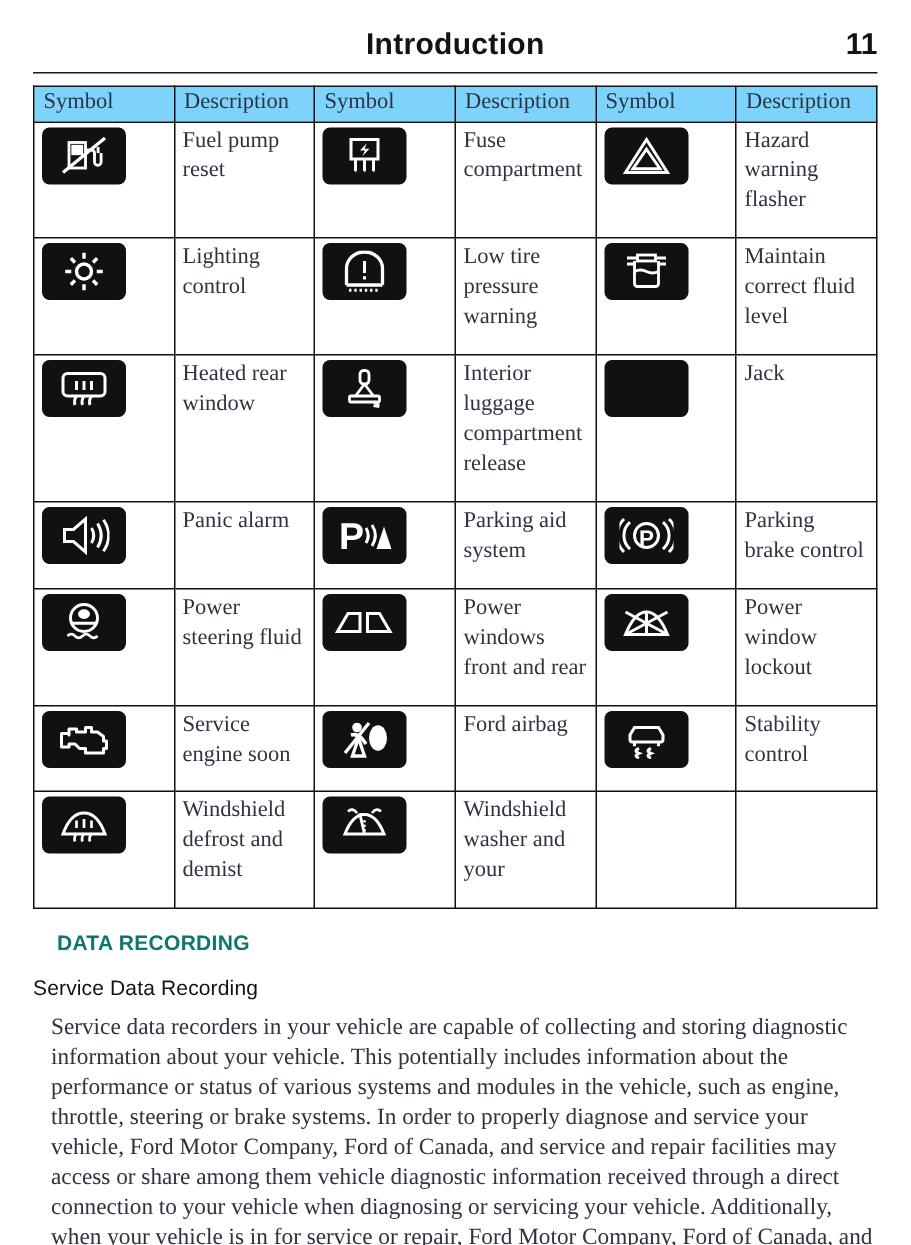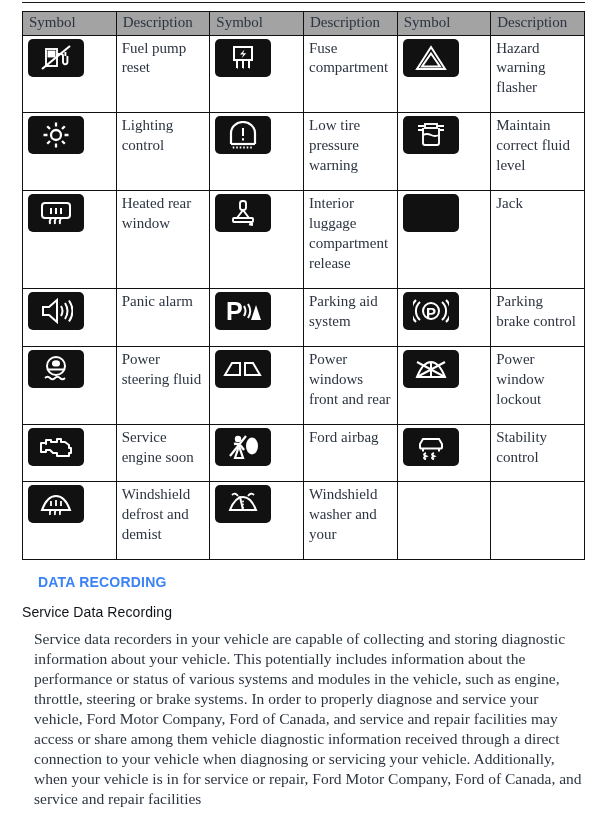--- a/index.html
+++ b/index.html
@@ -56,21 +56,21 @@
     border-collapse: collapse;
     table-layout: fixed;
     border: 1.6px solid #111;
   }
   table.symtab th, table.symtab td {
     border: 1.2px solid #111;
     vertical-align: top;
     padding: 3px 5px 14px 5px;
   }
   table.symtab th {
-    background: #a3a3a3;
+    background: #7dd3fc;
     font-weight: normal;
     font-size: 15px;
     text-align: left;
     color: #2d3440;
     padding: 1px 6px 2px 6px;
     line-height: 1.3;
   }
   td.sym   { width: 68px; padding: 4px 4px 4px 5px; }
   td.desc  { width: 132px; }
   .desc-txt {
@@ -89,21 +89,21 @@
     align-items: center;
     justify-content: center;
   }
   .tile svg { display: block; }
 
   
   h2.sec {
     font-family: "Liberation Sans", sans-serif;
     font-size: 14px;
     font-weight: bold;
-    color: #3b82f6;
+    color: #0f766e;
     margin: 14px 0 0 0;
     letter-spacing: 0.2px;
     padding-left: 16px;
   }
   h3.sub {
     font-family: "Liberation Sans", sans-serif;
     font-size: 14px;
     font-weight: normal;
     color: #101418;
     margin: 14px 0 0 0;
@@ -115,20 +115,24 @@
     color: #2d3440;
     margin: 9px 0 0 12px;
     text-align: left;
   }
 </style>
 </head>
 <body>
 
 <div class="page">
 
+  <div class="pg-header">
+    <div class="pg-title">Introduction</div>
+    <div class="pg-num">11</div>
+  </div>
   <div class="rule"></div>
 
   <table class="symtab">
     <thead>
       <tr>
         <th>Symbol</th>
         <th>Description</th>
         <th>Symbol</th>
         <th>Description</th>
         <th>Symbol</th>

